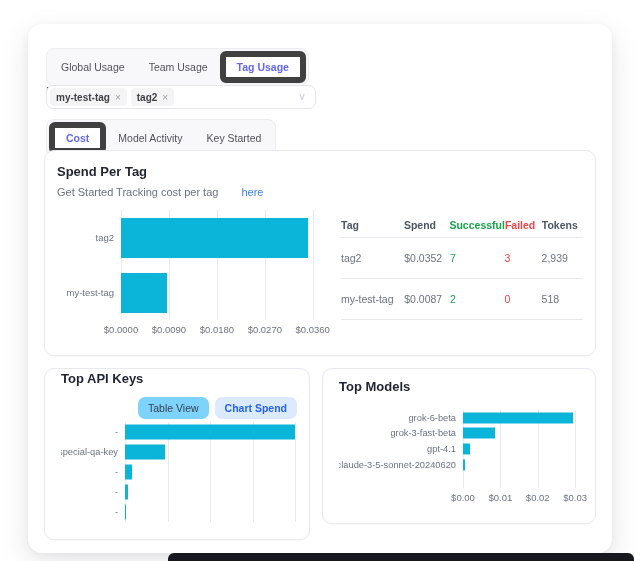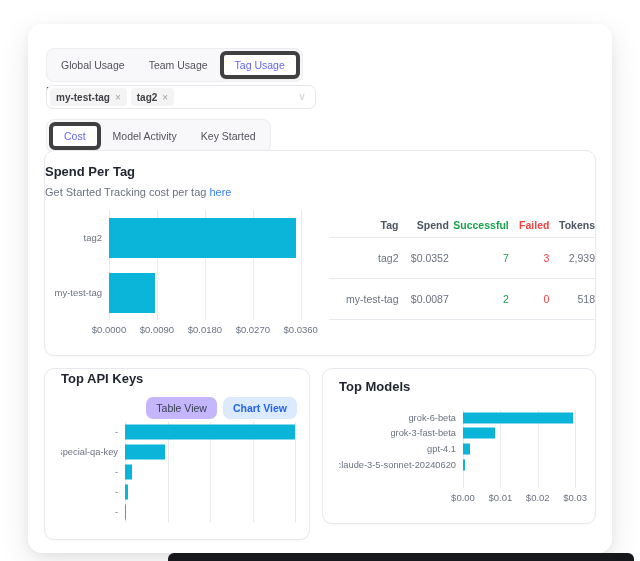--- a/index.html
+++ b/index.html
@@ -19,22 +19,22 @@
   
   .pill-bar {
     position:absolute; display:inline-flex; align-items:center;
     background:#f8f8fa; border:1px solid #ededf1; border-radius:8px; padding:2px;
   }
   .pill-bar .tab {
     font-size:10.5px; color:#52525b; padding:4px 11px; border-radius:6px;
     white-space:nowrap; cursor:pointer; border:1px solid transparent;
   }
   .pill-bar .tab.active {
-    background:#ffffff; color:var(--accent); border:4px solid #404040;
-    box-shadow:0 1px 2px rgba(0,0,0,.04); font-weight:400;
+    background:#ffffff; color:var(--accent); border:6px solid #404040;
+    box-shadow:0 1px 2px rgba(0,0,0,.04); font-weight:700;
   }
   .tabs-usage { left:18px; top:24px; }
   .tabs-view  { left:18px; top:95px; }
 
   .filter-label { position:absolute; left:18px; top:61px; font-size:10.5px; color:#3f3f46; }
 
   .tag-select {
     position:absolute; left:18px; top:61px; width:270px; height:24px;
     border:1px solid #e4e6ea; border-radius:7px; background:#fff;
     display:flex; align-items:center; padding:0 24px 0 3px; cursor:pointer;
@@ -44,27 +44,27 @@
     height:18px; padding:0 6px; margin-right:4px; font-size:10px; font-weight:700; color:#3f3f46;
   }
   .chip .x { margin-left:5px; color:#a1a1aa; font-weight:400; font-size:10px; cursor:pointer; }
   .tag-select .chev { position:absolute; right:9px; top:4px; color:#cfd2d8; font-size:11px; }
 
   
   .card {
     position:absolute; background:#fff; border:1px solid #e7e9ee; border-radius:10px;
     box-shadow:0 1px 2px rgba(0,0,0,.03); overflow:hidden;
   }
-  .card-spend { left:16px; top:126px; width:552px; height:206px; padding:13px 0; }
+  .card-spend { left:16px; top:126px; width:552px; height:206px; padding:13px 12px; }
   .card-keys  { left:16px; top:344px; width:266px; height:172px; padding:2px 12px 0 16px; }
   .card-models{ left:294px; top:344px; width:274px; height:156px; padding:10px 16px 0 16px; }
 
   .card-title { font-size:13px; font-weight:700; color:#1f2430; }
   .card-sub { margin-top:7px; font-size:11px; color:#6b7280; }
-  .card-sub a { color:var(--link); text-decoration:none; }
+  .card-sub a { color:var(--link); text-decoration:none;margin-left:20px; }
 
   .spend-body { display:flex; margin-top:12px; gap:22px; }
 
   
   .chart { position:relative; }
   .gridlines { position:absolute; left:var(--label-w); right:2px; top:0; height:var(--rows-h); }
   .gridline { position:absolute; top:0; bottom:0; width:1px; background:#e7e9ee; }
   .bar-rows { position:relative; height:var(--rows-h); }
   .bar-row { display:flex; align-items:center; height:var(--band-h); }
   .bar-label {
@@ -81,29 +81,29 @@
     position:absolute; top:4px; transform:translateX(-50%);
     font-size:9.5px; color:#6b7280; white-space:nowrap;
   }
 
   .chart-spend  { width:262px; --label-w:64px; --rows-h:110px; --band-h:55px; --bar-h:40px; }
   .chart-keys   { margin-top:13px; --label-w:64px; --rows-h:100px; --band-h:20px; --bar-h:15px; --label-fs:9.3px; }
   .chart-models { margin-top:16px; --label-w:124px; --rows-h:78px; --band-h:15.6px; --bar-h:11px; --label-fs:9.3px; }
 
   
   .spend-table { flex:1; margin-top:2px; font-size:10.5px; }
-  .t-head, .t-row { display:grid; grid-template-columns:1.45fr 1.05fr 1.25fr .85fr .95fr; align-items:center;text-align:right; }
+  .t-head, .t-row { display:grid; grid-template-columns:1.45fr 1.05fr 1.25fr .85fr .95fr; align-items:center; }
   .t-head { height:26px; border-bottom:1px solid #e7e9ee; font-weight:700; color:#4b5563; }
   .t-row { height:41px; border-bottom:1px solid #e7e9ee; color:#6b7280; }
   .c-green { color:var(--green); }
   .c-red { color:var(--red); }
 
   
   .view-btns { position:absolute; right:12px; top:28px; display:flex; gap:6px; }
-  .vbtn { font-size:10.5px; padding:5px 10px; border-radius:7px; background:#c4b5fd; color:#374151; border:none; cursor:pointer; font-family:inherit; }
+  .vbtn { font-size:10.5px; padding:5px 10px; border-radius:7px; background:#7dd3fc; color:#374151; border:none; cursor:pointer; font-family:inherit; }
   .vbtn.active { background:var(--chartview-bg); color:var(--chartview-fg); font-weight:700; }
   .keys-chart-wrap { margin-top:36px; }
 </style>
 </head>
 <body>
 
 <div class="stage">
   <div class="window">
 
     <div class="pill-bar tabs-usage">
@@ -193,21 +193,21 @@
               <div>518</div>
             </div>
           </div>
       </div>
     </div>
 
     <div class="card card-keys">
       <div class="card-title">Top API Keys</div>
       <div class="view-btns">
           <button class="vbtn">Table View</button>
-          <button class="vbtn active">Chart View</button>
+          <button class="vbtn active">Chart Spend</button>
         </div>
       <div class="keys-chart-wrap">
         <div class="chart chart-keys">
             <div class="gridlines">
               <div class="gridline" style="left: 0%;"></div>
               <div class="gridline" style="left: 25%;"></div>
               <div class="gridline" style="left: 50%;"></div>
               <div class="gridline" style="left: 75%;"></div>
               <div class="gridline" style="left: 100%;"></div>
             </div>

